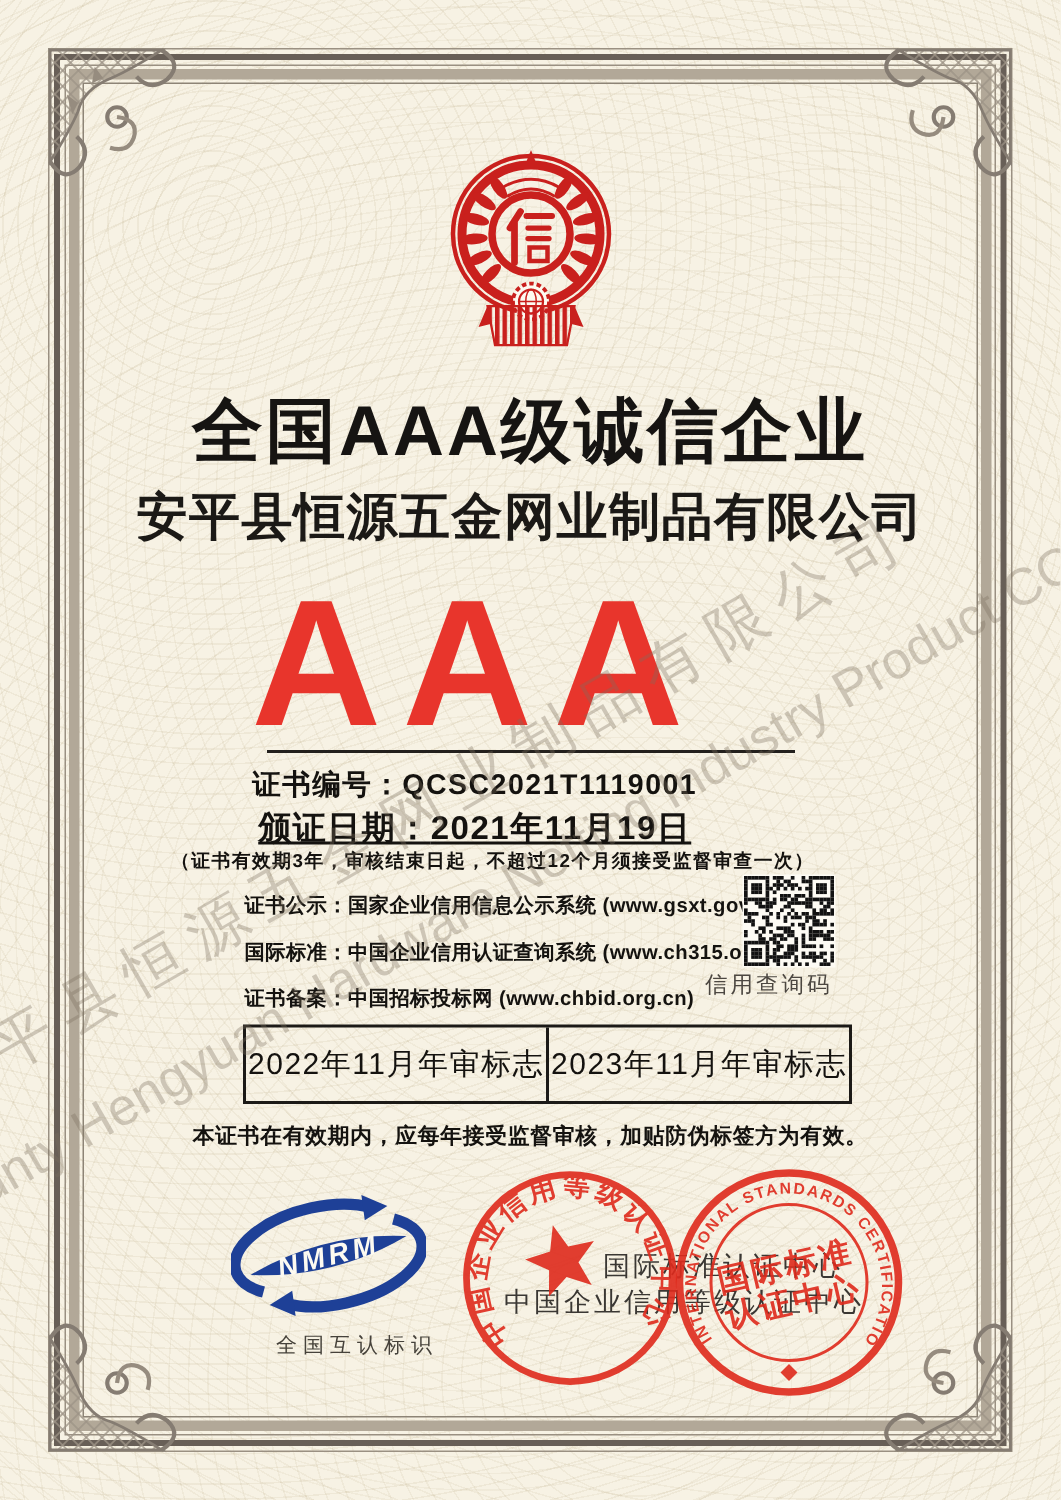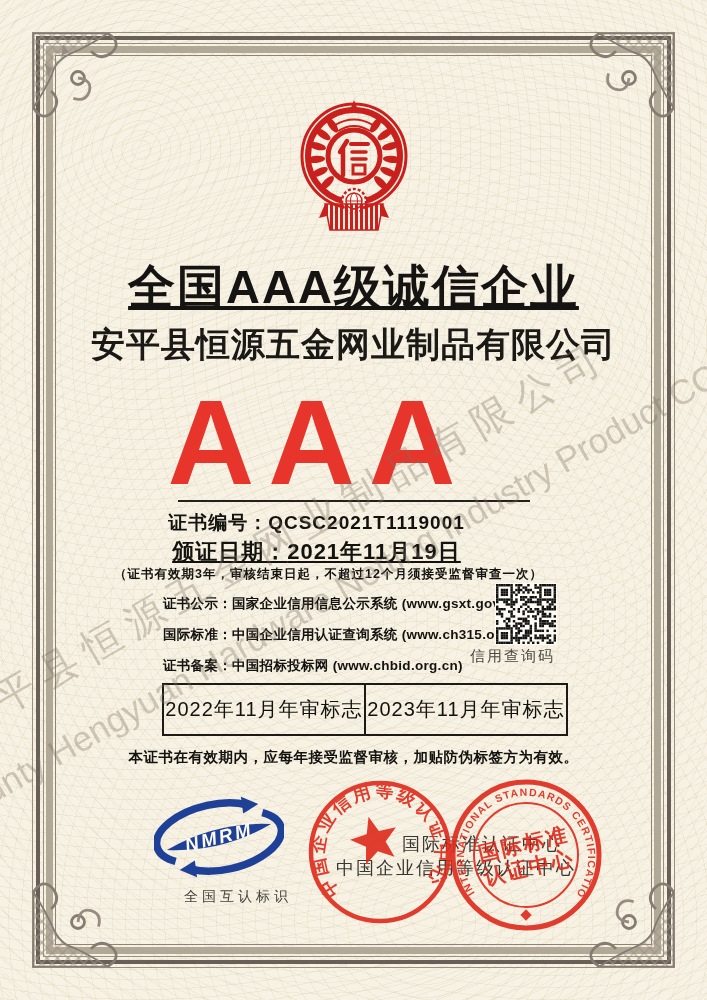--- a/index.html
+++ b/index.html
@@ -29,21 +29,21 @@
   .c-tl{ left:26px; top:26px; }
   .c-tr{ right:26px; top:26px; transform:rotate(90deg); }
   .c-br{ right:26px; bottom:26px; transform:rotate(180deg); }
   .c-bl{ left:26px; bottom:26px; transform:rotate(270deg); }
   
   .emblem{ position:absolute; left:295px; top:98px; width:118px; height:148px; z-index:5; }
   .emblem svg{ width:100%; height:100%; display:block; }
   
   .title{
     position:absolute; left:0; top:256px; width:707px; text-align:center;
-    font-size:47px; font-weight:900; color:#161412; letter-spacing:2px; z-index:5;text-decoration:underline;
+    font-size:47px; font-weight:900; color:#161412; letter-spacing:2px; z-index:5;
   }
   .company{
     position:absolute; left:0; top:322px; width:707px; text-align:center;
     font-family:"Liberation Serif","DejaVu Serif",serif;
     font-size:34px; font-weight:700; color:#1b1916; letter-spacing:1px; z-index:5;
   }
   .grade{
     position:absolute; left:0; top:386px; width:637px; text-align:center;
     font-size:120px; line-height:112px; font-weight:700; letter-spacing:14px;
     color:#e8352c; z-index:5;

